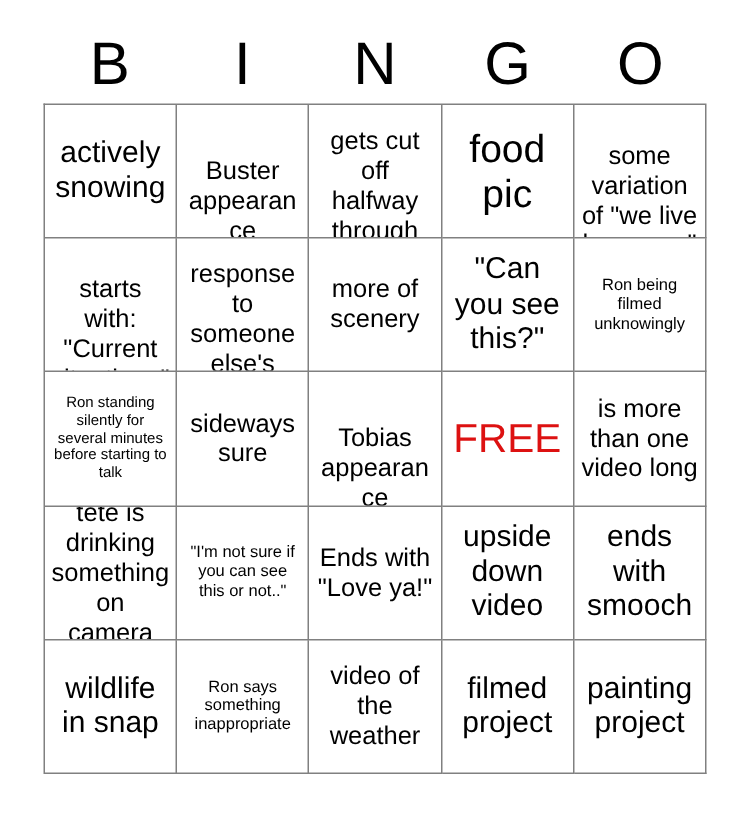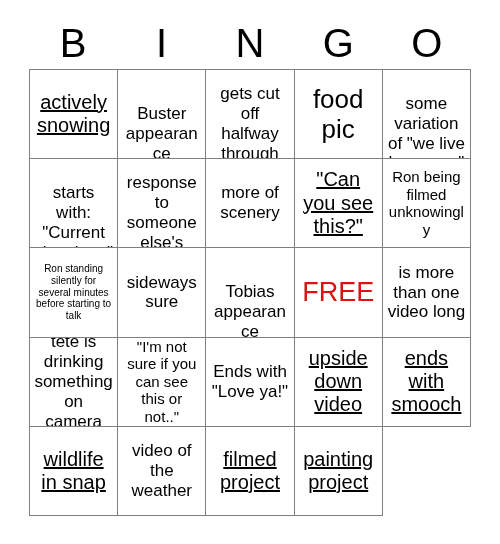--- a/index.html
+++ b/index.html
@@ -72,24 +72,24 @@
   }
   .cell-text {
     display: block;
     width: 100%;
     line-height: 1.17;
     word-wrap: break-word;
   }
 
   
   .sz-xl   { font-size: 26px; }
-  .sz-lg   { font-size: 20px; text-decoration: underline; }
+  .sz-lg   { font-size: 20px; }
   .sz-md   { font-size: 17px; }
   .sz-sm   { font-size: 17px; margin-top: 39px; }
-  .sz-xs   { font-size: 15px; }
+  .sz-xs   { font-size: 11px; }
   .sz-xxs  { font-size: 10px; }
 
   .free-cell .cell-text {
     font-size: 27px;
     color: #dd1111;
   }
 </style>
 </head>
 <body>
 
@@ -161,20 +161,23 @@
       <div class="bingo-cell">
         <span class="cell-text sz-lg">upside down video</span>
       </div>
       <div class="bingo-cell">
         <span class="cell-text sz-lg">ends with smooch</span>
       </div>
       <div class="bingo-cell">
         <span class="cell-text sz-lg">wildlife in snap</span>
       </div>
       <div class="bingo-cell">
+        <span class="cell-text sz-xs">Ron says something inappropriate</span>
+      </div>
+      <div class="bingo-cell">
         <span class="cell-text sz-md">video of the weather</span>
       </div>
       <div class="bingo-cell">
         <span class="cell-text sz-lg">filmed project</span>
       </div>
       <div class="bingo-cell">
         <span class="cell-text sz-lg">painting project</span>
       </div>
     </div>
 

